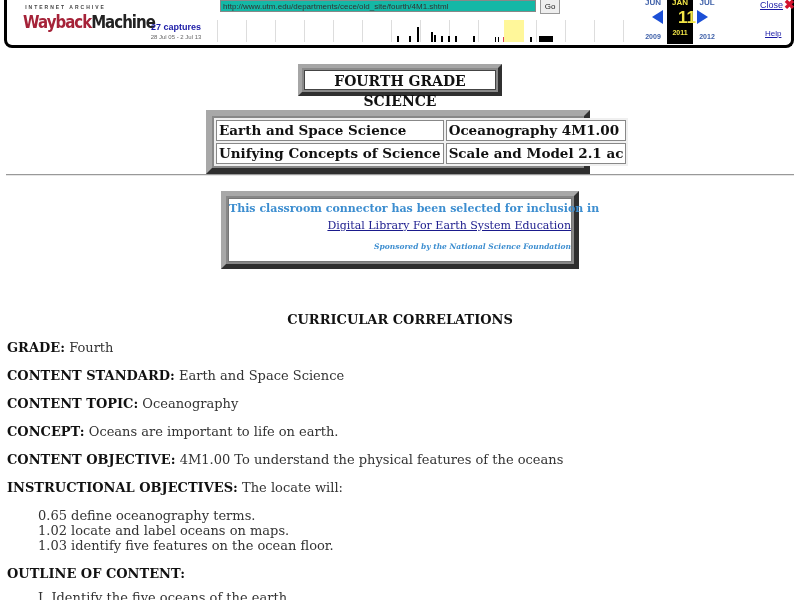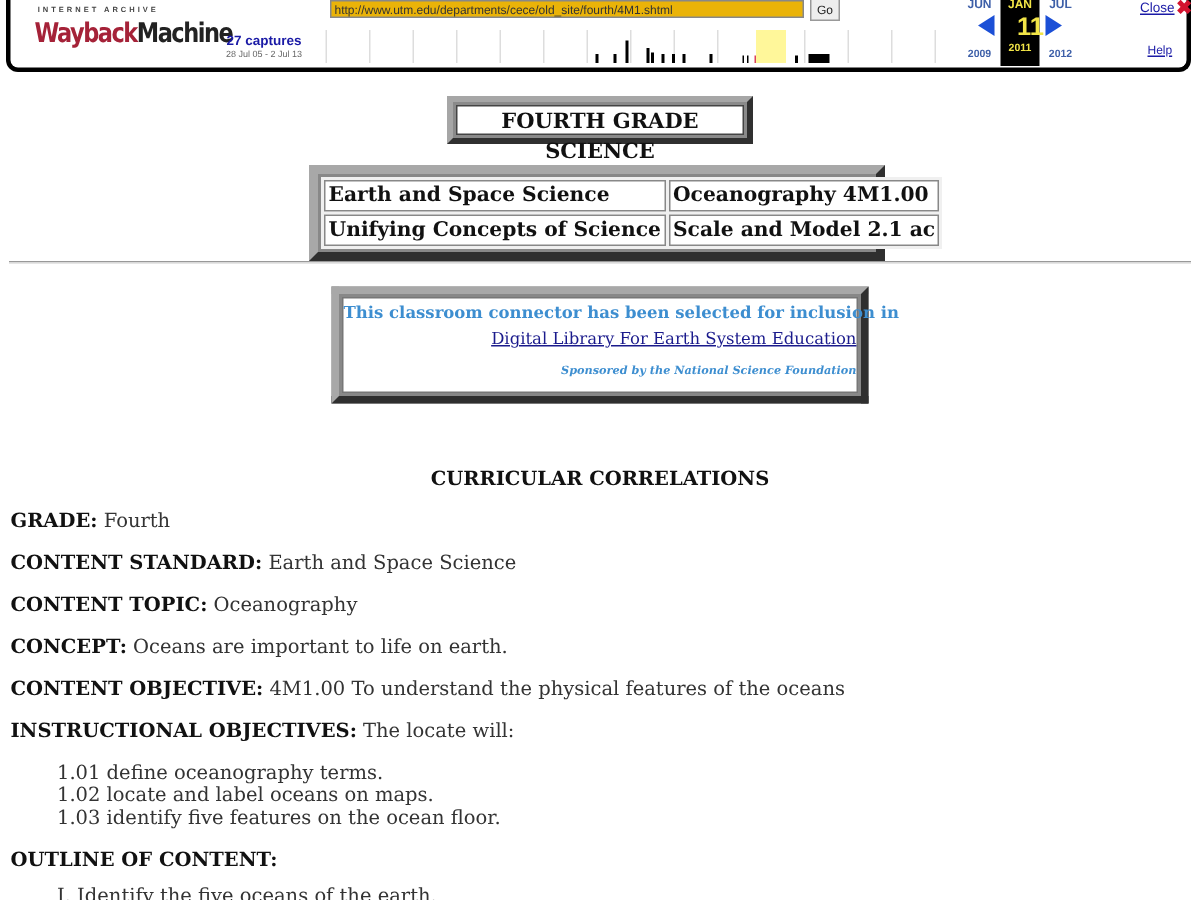--- a/index.html
+++ b/index.html
@@ -18,21 +18,21 @@
     .wb-logo .wm .w1 { color: #a52238; }
     .wb-logo .wm .w2 { color: #222; }
 
     .wb-captures { position: absolute; left: 138px; top: 26px; width: 62px; text-align: center; }
     .wb-captures a { color: #1a1aa6; font-size: 9px; font-weight: bold; display: block; }
     .wb-captures .range { font-size: 6px; color: #666; display: block; margin-top: 2px; }
 
     .wb-url {
       position: absolute; left: 213px; top: 4px; width: 316px; height: 12px;
       border: 1px solid #888; font-size: 8px; padding: 0 2px; line-height: 12px; color: #333;
-      box-sizing: border-box; background: #eab308; font-family: "Liberation Sans", sans-serif;
+      box-sizing: border-box; background: #14b8a6; font-family: "Liberation Sans", sans-serif;
     }
     .wb-go {
       position: absolute; left: 533px; top: 3px; width: 20px; height: 15px;
       border: 1px solid #999; background: #eee; font-size: 8px; line-height: 13px; text-align: center;
       box-sizing: border-box; color: #222;
     }
 
     .wb-spark { position: absolute; left: 210px; top: 24px; width: 420px; height: 22px; }
     .wb-spark .tick { position: absolute; top: 0; width: 1px; height: 22px; background: #ddd; }
     .wb-spark .bar { position: absolute; bottom: 0; background: #000; }
@@ -195,19 +195,19 @@
 <div class="section-title">CURRICULAR CORRELATIONS</div>
 
 <div class="field" style="top:340px"><b>GRADE:</b> <span>Fourth</span></div>
 <div class="field" style="top:368px"><b>CONTENT STANDARD:</b> <span>Earth and Space Science</span></div>
 <div class="field" style="top:396px"><b>CONTENT TOPIC:</b> <span>Oceanography</span></div>
 <div class="field" style="top:424px"><b>CONCEPT:</b> <span>Oceans are important to life on earth.</span></div>
 <div class="field" style="top:452px"><b>CONTENT OBJECTIVE:</b> <span>4M1.00 To understand the physical features of the oceans</span></div>
 <div class="field" style="top:480px"><b>INSTRUCTIONAL OBJECTIVES:</b> <span>The locate will:</span></div>
 
 <div class="obj-list">
-  <div>1.01 define oceanography terms.</div>
+  <div>0.65 define oceanography terms.</div>
   <div>1.02 locate and label oceans on maps.</div>
   <div>1.03 identify five features on the ocean floor.</div>
 </div>
 
 <div class="field" style="top:566px"><b>OUTLINE OF CONTENT:</b></div>
 <div class="outline-item">I. Identify the five oceans of the earth.</div>
 
 </body></html>

